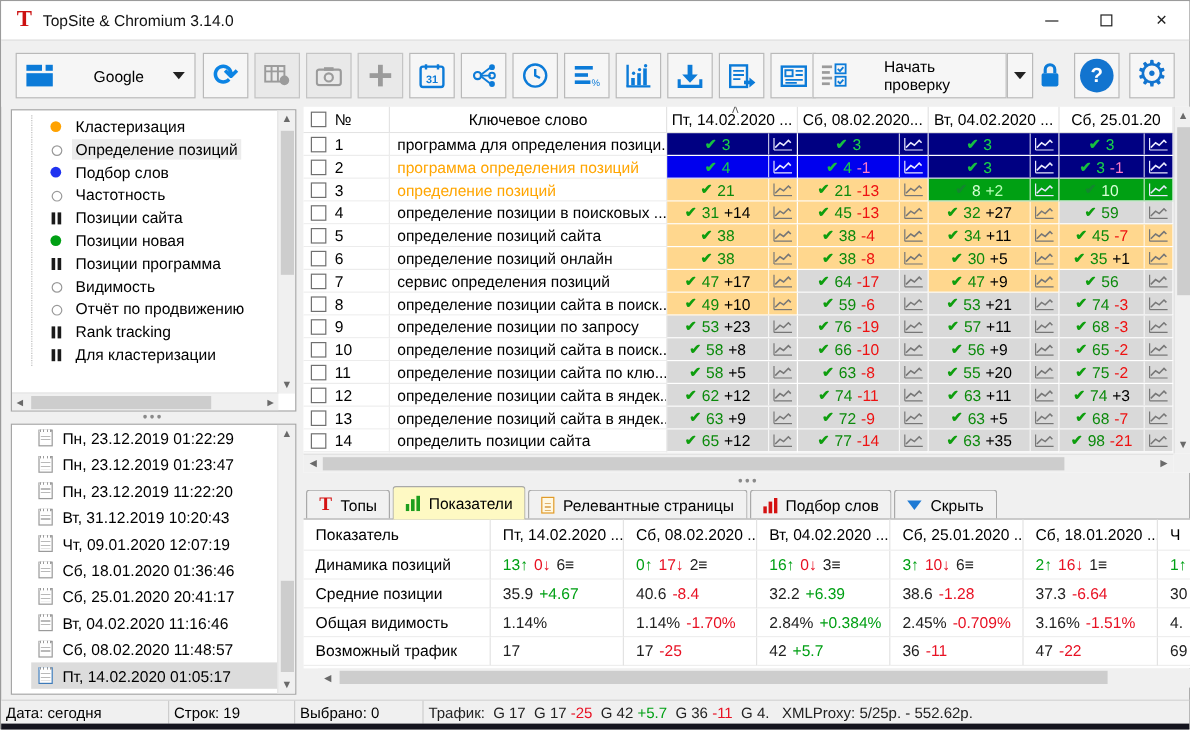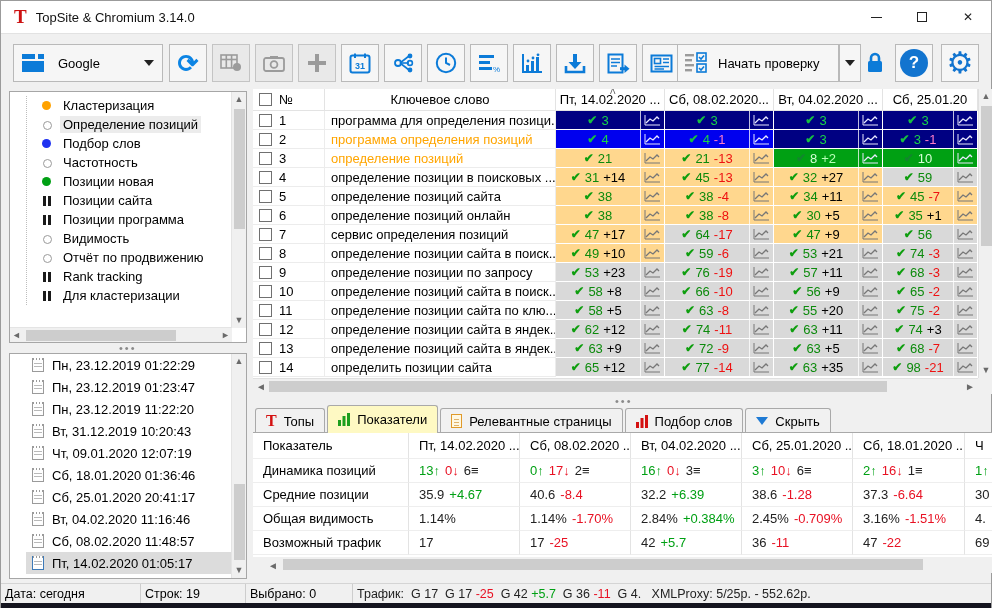--- a/index.html
+++ b/index.html
@@ -12,21 +12,21 @@
   .app-logo { font-family:"Liberation Serif", serif; font-weight:bold; color:#cc1111; font-size:19px; margin:0 9px 0 13px; }
   .title-text { font-size:13px; color:#111; }
   .win-controls { position:absolute; right:0; top:0; height:32px; display:flex; }
   .win-btn { width:46px; height:32px; display:flex; align-items:center; justify-content:center; color:#222; }
   .glyph-min { width:11px; height:1px; background:#222; display:block; }
   .glyph-max { width:10px; height:10px; border:1px solid #222; display:block; }
   .glyph-close::before { content:"\2715"; font-size:12px; }
 
   
   .toolbar { position:absolute; left:0; top:32px; width:100%; height:56px; background:#f0f0f0; border-top:1px solid #e2e2e2; }
-  .tb-btn { position:absolute; top:10px; height:38px; background:#f6f6f6; border:1px solid #b9b9b9; display:flex; align-items:center; justify-content:center; }
+  .tb-btn { position:absolute; top:10px; height:38px; background:#f6f6f6; border:1px solid #b9b9b9; display:flex; align-items:center; justify-content:center;gap:20px; }
   .tb-btn.disabled { background:#e9e9e9; border-color:#c4c4c4; }
   .combo { left:12px; width:150px; justify-content:flex-start; padding:0 8px; }
   .combo .se-icon { width:22px; height:18px; margin-right:14px; position:relative; }
   .se-icon::before { content:""; position:absolute; left:0; top:0; width:13px; height:5px; background:#0c7bd8; }
   .se-icon::after { content:""; position:absolute; right:0; top:0; width:6px; height:5px; background:#0c7bd8; }
   .se-icon .se-body { position:absolute; left:0; bottom:0; width:22px; height:11px; background:#0c7bd8; }
   .combo .caret { margin-left:auto; width:0; height:0; border-left:5px solid transparent; border-right:5px solid transparent; border-top:6px solid #222; }
   .icon-btn { width:38px; }
   .start-btn { left:676px; width:162px; justify-content:flex-start; padding:0 6px; }
   .start-caret { left:838px; width:22px; }
@@ -329,26 +329,26 @@
           </div>
           <div class="tree-row">
             <span class="ti ti-dot ti-blue"></span>
             <span class="tree-label">Подбор слов</span>
           </div>
           <div class="tree-row">
             <span class="ti ti-hollow"></span>
             <span class="tree-label">Частотность</span>
           </div>
           <div class="tree-row">
+            <span class="ti ti-pause"></span>
+            <span class="tree-label">Позиции сайта</span>
+          </div>
+          <div class="tree-row">
             <span class="ti ti-dot ti-green"></span>
             <span class="tree-label">Позиции новая</span>
-          </div>
-          <div class="tree-row">
-            <span class="ti ti-pause"></span>
-            <span class="tree-label">Позиции сайта</span>
           </div>
           <div class="tree-row">
             <span class="ti ti-pause"></span>
             <span class="tree-label">Позиции программа</span>
           </div>
           <div class="tree-row">
             <span class="ti ti-hollow"></span>
             <span class="tree-label">Видимость</span>
           </div>
           <div class="tree-row">

